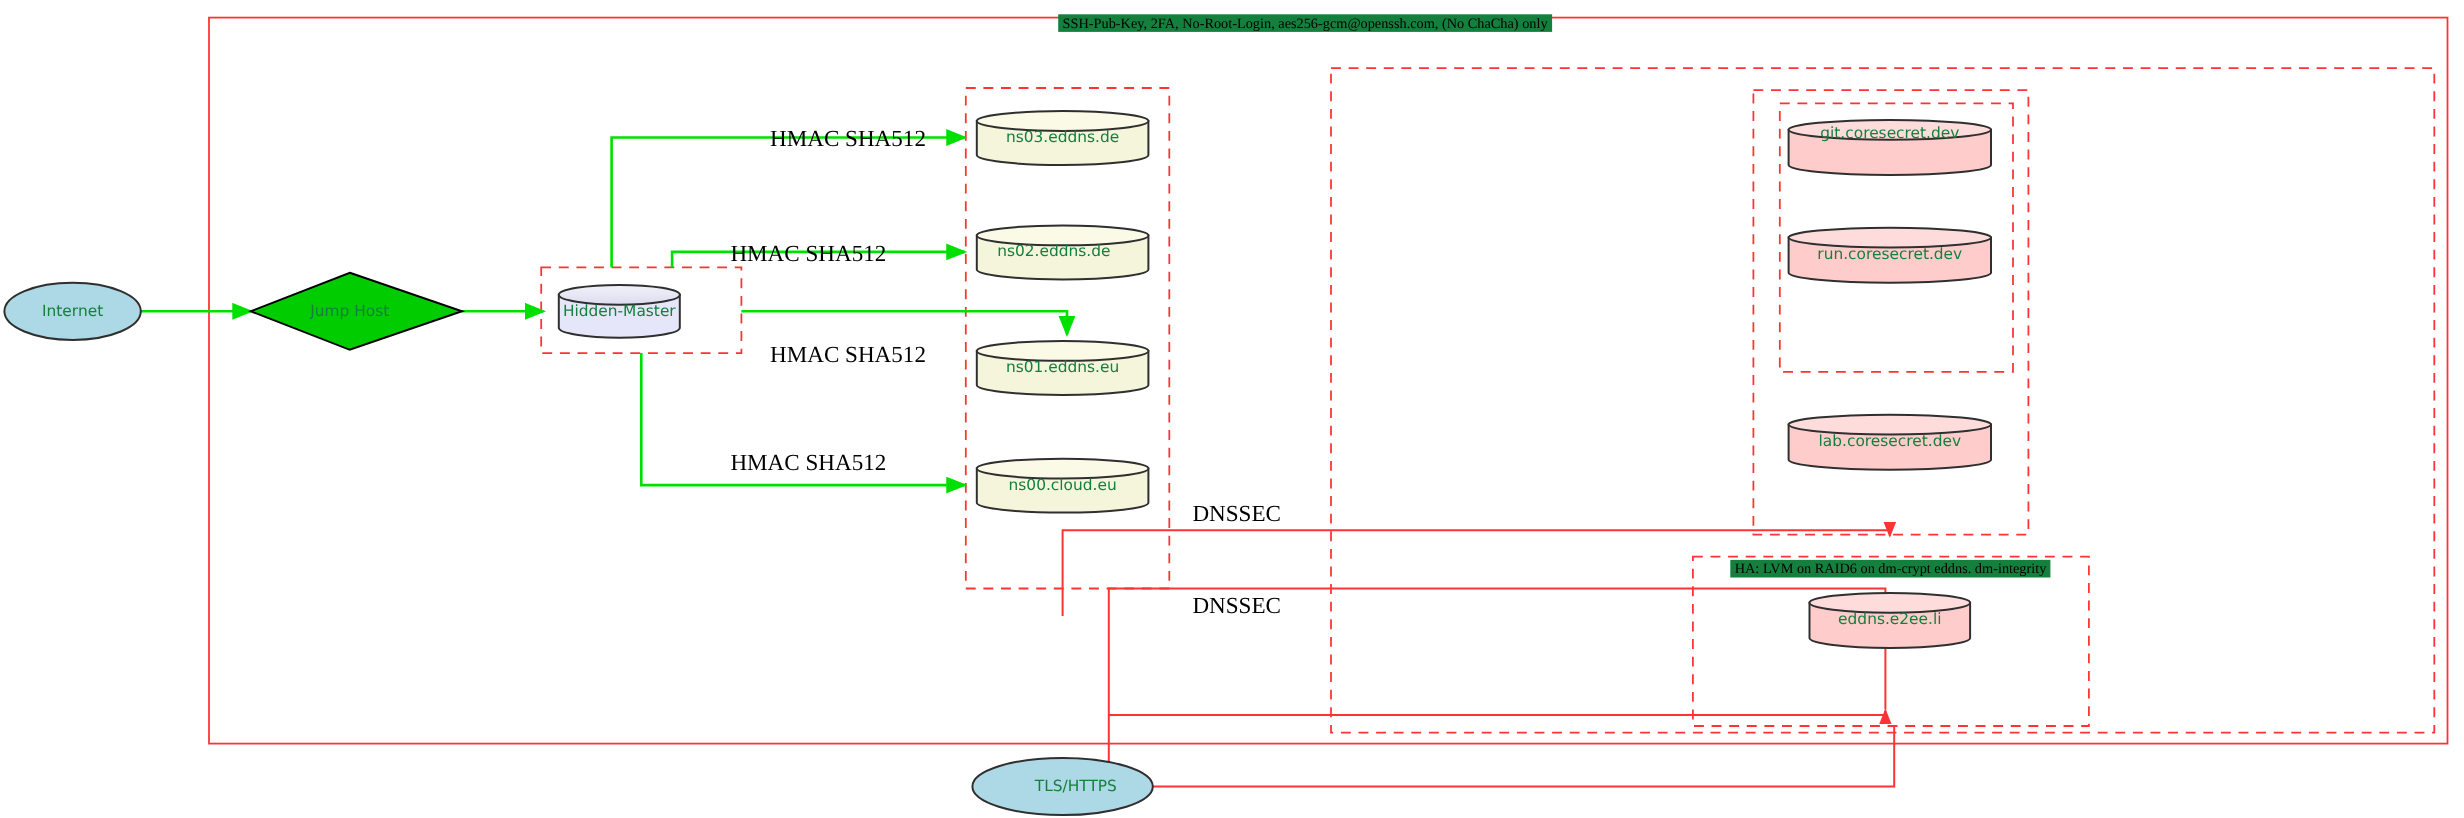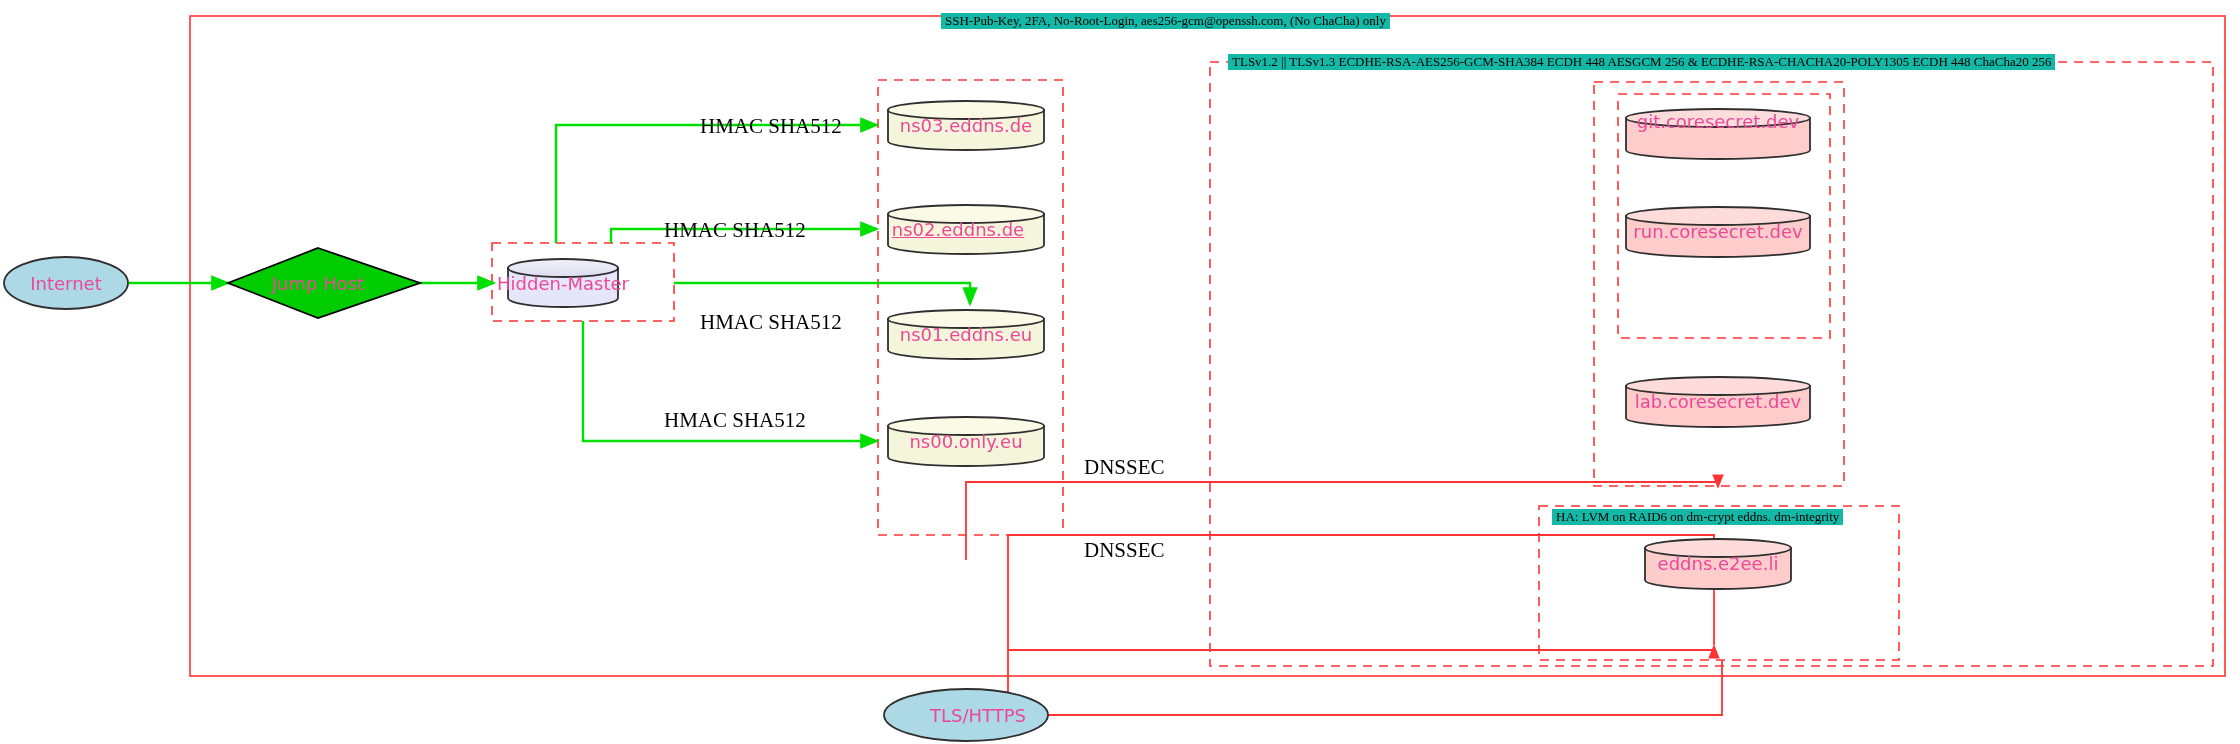--- a/index.html
+++ b/index.html
@@ -23,40 +23,41 @@
     top: 0;
     width: 2240px;
     height: 744px;
   }
   .node-label {
     position: absolute;
     display: flex;
     align-items: center;
     justify-content: center;
     font-family: "DejaVu Sans", sans-serif;
-    font-size: 18px;
-    color: #ec4899;
+    font-size: 14px;
+    color: #15803d;
     white-space: nowrap;
     pointer-events: none;
   }
   .edge-label {
     position: absolute;
     font-family: "Liberation Serif", serif;
     font-size: 21px;
     color: #000000;
     white-space: nowrap;
   }
   .cluster-label {
     position: absolute;
     font-family: "Liberation Serif", serif;
     font-size: 13px;
     color: #000000;
     white-space: nowrap;
-    background: #14b8a6;
+    background: #15803d;
     padding: 0 4px;
+    margin-left: 21px;
   }
 </style>
 </head>
 <body>
 
 <div id="canvas">
 
   <svg class="layer" viewBox="0 0 2240 744">
     <defs>
       <marker id="arrow-green" markerWidth="9" markerHeight="9" refX="7" refY="3.2" orient="auto">
@@ -150,34 +151,33 @@
     <g>
       <path d="M1645,548 L1645,580 a73,9 0 0 0 146,0 L1791,548 z" fill="#ffcccc" stroke="#2f2f2f" stroke-width="1.8"></path>
       <ellipse cx="1718" cy="548" rx="73" ry="9" fill="#ffdcdc" stroke="#2f2f2f" stroke-width="1.8"></ellipse>
     </g>
 
     <ellipse cx="966" cy="715" rx="82" ry="26" fill="#add8e6" stroke="#2f2f2f" stroke-width="1.8"></ellipse>
   </svg>
 
   <div class="cluster-label" style="left:941px; top:13px;">SSH-Pub-Key, 2FA, No-Root-Login, aes256-gcm@openssh.com, (No ChaCha) only</div>
 
-  <div class="cluster-label" style="left:1228px; top:54px;">TLSv1.2 || TLSv1.3 ECDHE-RSA-AES256-GCM-SHA384 ECDH 448 AESGCM 256 &amp; ECDHE-RSA-CHACHA20-POLY1305 ECDH 448 ChaCha20 256</div>
 
   <div class="cluster-label" style="left:1552px; top:509px;">HA: LVM on RAID6 on dm-crypt eddns. dm-integrity</div>
 
   <div class="node-label" style="left:4px; top:270px; width:124px; height:26px;">Internet</div>
 
   <div class="node-label" style="left:256px; top:270px; width:124px; height:26px;">Jump Host</div>
 
   <div class="node-label" style="left:508px; top:270px; width:110px; height:26px;">Hidden-Master</div>
 
   <div class="node-label" style="left:888px; top:112px; width:156px; height:26px;">ns03.eddns.de</div>
-  <div class="node-label" style="left:888px; top:216px; width:140px; height:26px;text-decoration:underline;">ns02.eddns.de</div>
+  <div class="node-label" style="left:888px; top:216px; width:140px; height:26px;">ns02.eddns.de</div>
   <div class="node-label" style="left:888px; top:321px; width:156px; height:26px;">ns01.eddns.eu</div>
-  <div class="node-label" style="left:888px; top:428px; width:156px; height:26px;">ns00.only.eu</div>
+  <div class="node-label" style="left:888px; top:428px; width:156px; height:26px;">ns00.cloud.eu</div>
 
   <div class="node-label" style="left:1626px; top:108px; width:184px; height:26px;">git.coresecret.dev</div>
   <div class="node-label" style="left:1626px; top:218px; width:184px; height:26px;">run.coresecret.dev</div>
   <div class="node-label" style="left:1626px; top:388px; width:184px; height:26px;">lab.coresecret.dev</div>
   <div class="node-label" style="left:1645px; top:550px; width:146px; height:26px;">eddns.e2ee.li</div>
 
   <div class="node-label" style="left:886px; top:702px; width:184px; height:26px;">TLS/HTTPS</div>
 
   <div class="edge-label" style="left:700px; top:114px;">HMAC SHA512</div>
   <div class="edge-label" style="left:664px; top:218px;">HMAC SHA512</div>

